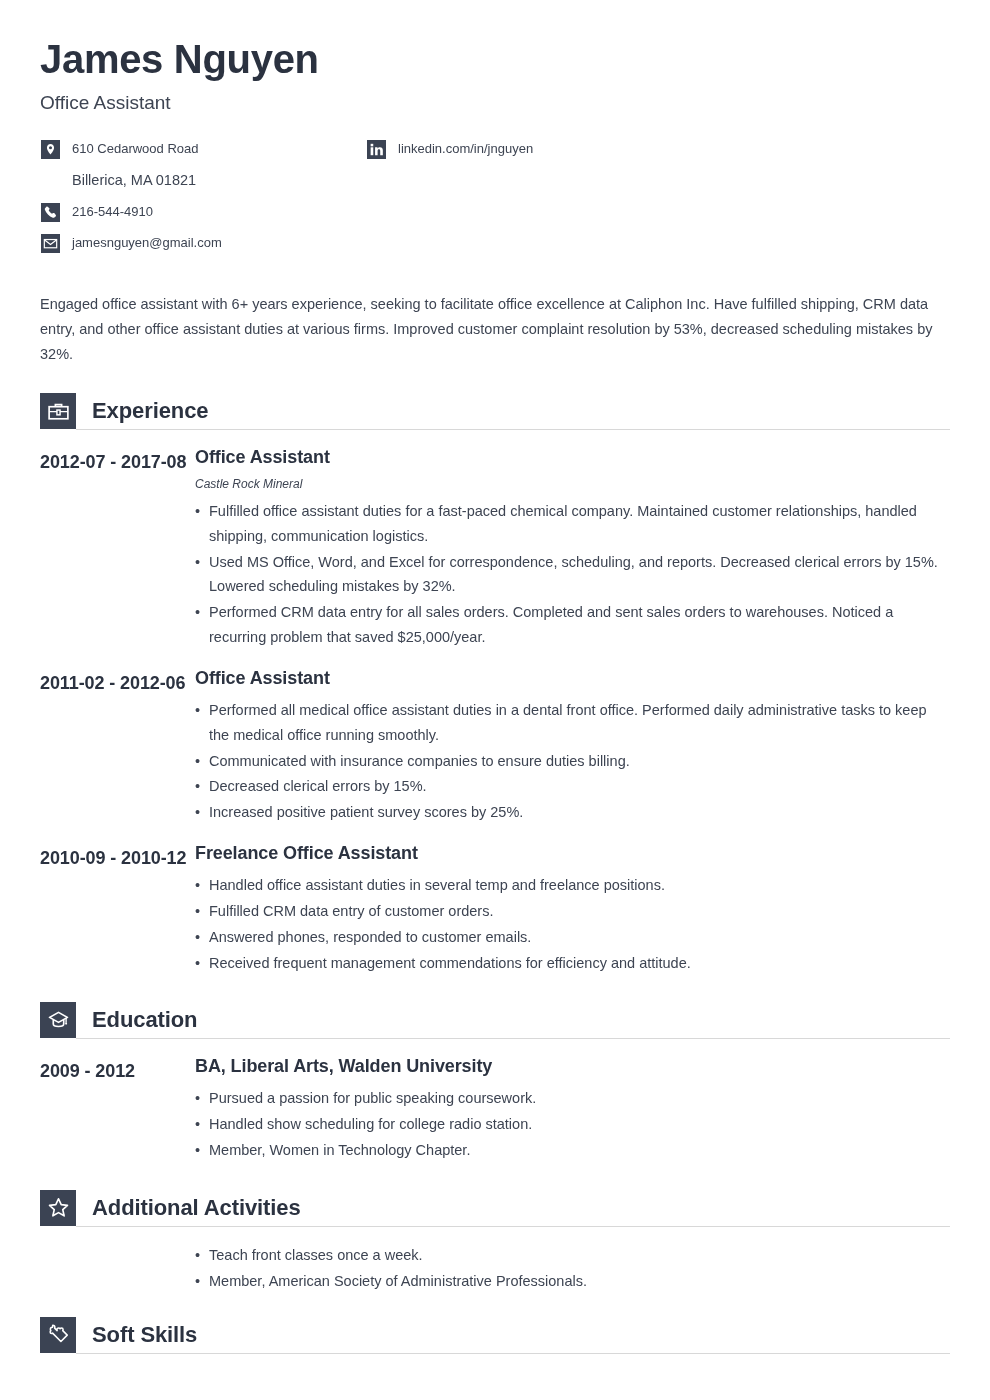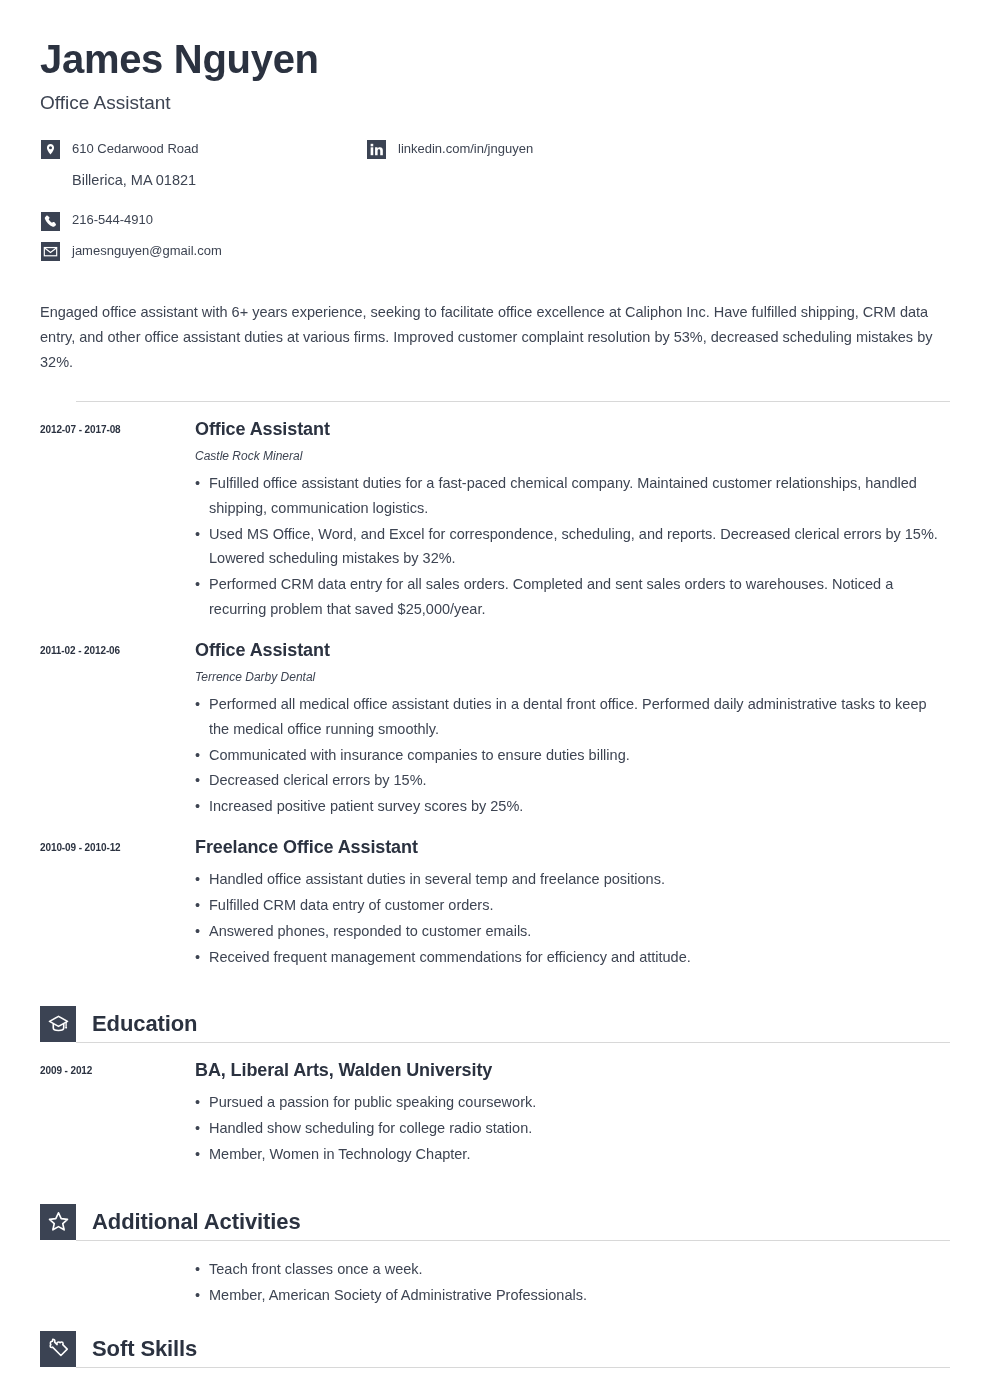--- a/index.html
+++ b/index.html
@@ -134,21 +134,21 @@
   
   .entry {
     display: flex;
     align-items: flex-start;
     margin-top: 16px;
   }
 
   .entry-date {
     width: 155px;
     flex: 0 0 155px;
-    font-size: 10px;
+    font-size: 18px;
     font-weight: bold;
     color: #2b3240;
     padding-top: 6px;
     letter-spacing: -0.1px;
   }
 
   .entry-body { flex: 1; }
 
   .entry-title {
     font-size: 18px;
@@ -183,21 +183,21 @@
 
   ul.bullets li:before {
     content: "\2022";
     position: absolute;
     left: 0;
     top: 0;
     color: #3d4452;
     font-size: 14.5px;
   }
 
-  .section-block { margin-top: 36px; }
+  .section-block { margin-top: 26px; }
   .section-block-tight { margin-top: 22px; }
 </style>
 </head>
 <body>
 
 <div class="page">
 
   <div>
     <div class="name">James Nguyen</div>
     <div class="job-title">Office Assistant</div>
@@ -210,21 +210,21 @@
             <svg width="19" height="19" viewBox="0 0 24 24">
               <rect x="0" y="0" width="24" height="24" fill="#3b4353"></rect>
               <path d="M12 5.2c-2.5 0-4.5 2-4.5 4.5 0 3.3 4.5 8.6 4.5 8.6s4.5-5.3 4.5-8.6c0-2.5-2-4.5-4.5-4.5z" fill="#ffffff"></path>
               <circle cx="12" cy="9.7" r="1.9" fill="#3b4353"></circle>
             </svg>
           </span>
           <span class="c-text">610 Cedarwood Road</span>
         </div>
         <div class="c-sub">Billerica, MA 01821</div>
 
-        <div class="contact-row" style="margin-top:16px;align-items:flex-end;">
+        <div class="contact-row" style="margin-top:8px;">
           <span class="c-icon">
             <svg width="19" height="19" viewBox="0 0 24 24">
               <rect x="0" y="0" width="24" height="24" fill="#3b4353"></rect>
               <path d="M8.3 4.8c-.5-.4-1.2-.3-1.7.2L5.4 6.3c-.6.6-.8 1.5-.5 2.3 1.7 4.6 5.4 8.3 10 10 .8.3 1.7.1 2.3-.5l1.3-1.2c.5-.5.6-1.2.2-1.7l-1.7-2.2c-.4-.5-1.1-.6-1.6-.3l-1.6.9c-1.7-1-3.1-2.4-4.1-4.1l.9-1.6c.3-.5.2-1.2-.3-1.6L8.3 4.8z" fill="#ffffff"></path>
             </svg>
           </span>
           <span class="c-text">216-544-4910</span>
         </div>
 
         <div class="contact-row">
@@ -251,40 +251,50 @@
           </span>
           <span class="c-text">linkedin.com/in/jnguyen</span>
         </div>
       </div>
     </div>
   </div>
 
   <div class="summary">Engaged office assistant with 6+ years experience, seeking to facilitate office excellence at Caliphon Inc. Have fulfilled shipping, CRM data entry, and other office assistant duties at various firms. Improved customer complaint resolution by 53%, decreased scheduling mistakes by 32%.</div>
 
   <div class="section">
+    <div class="section-head">
+      <span class="sec-icon">
+        <svg width="25" height="25" viewBox="0 0 24 24">
+          <rect x="3" y="7.4" width="18" height="11.6" fill="none" stroke="#ffffff" stroke-width="1.6"></rect>
+          <path d="M9 7.4V5.4h6v2" fill="none" stroke="#ffffff" stroke-width="1.6"></path>
+          <rect x="10.5" y="10.6" width="3" height="4.6" fill="none" stroke="#ffffff" stroke-width="1.4"></rect>
+          <path d="M3 12.1h7.5M13.5 12.1H21" stroke="#ffffff" stroke-width="1.4"></path>
+        </svg>
+      </span>
+      <span class="sec-title">Experience</span>
+    </div>
     <div class="sec-rule"></div>
 
     <div class="entry">
       <div class="entry-date">2012-07 - 2017-08</div>
       <div class="entry-body">
         <div class="entry-title">Office Assistant</div>
         <div class="entry-org">Castle Rock Mineral</div>
         <ul class="bullets">
           <li>Fulfilled office assistant duties for a fast-paced chemical company. Maintained customer relationships, handled shipping, communication logistics.</li>
           <li>Used MS Office, Word, and Excel for correspondence, scheduling, and reports. Decreased clerical errors by 15%. Lowered scheduling mistakes by 32%.</li>
           <li>Performed CRM data entry for all sales orders. Completed and sent sales orders to warehouses. Noticed a recurring problem that saved $25,000/year.</li>
         </ul>
       </div>
     </div>
 
     <div class="entry">
       <div class="entry-date">2011-02 - 2012-06</div>
       <div class="entry-body">
         <div class="entry-title">Office Assistant</div>
-        <div class="entry-org">Terrence Darby Dental</div>
         <ul class="bullets">
           <li>Performed all medical office assistant duties in a dental front office. Performed daily administrative tasks to keep the medical office running smoothly.</li>
           <li>Communicated with insurance companies to ensure duties billing.</li>
           <li>Decreased clerical errors by 15%.</li>
           <li>Increased positive patient survey scores by 25%.</li>
         </ul>
       </div>
     </div>
 
     <div class="entry">

